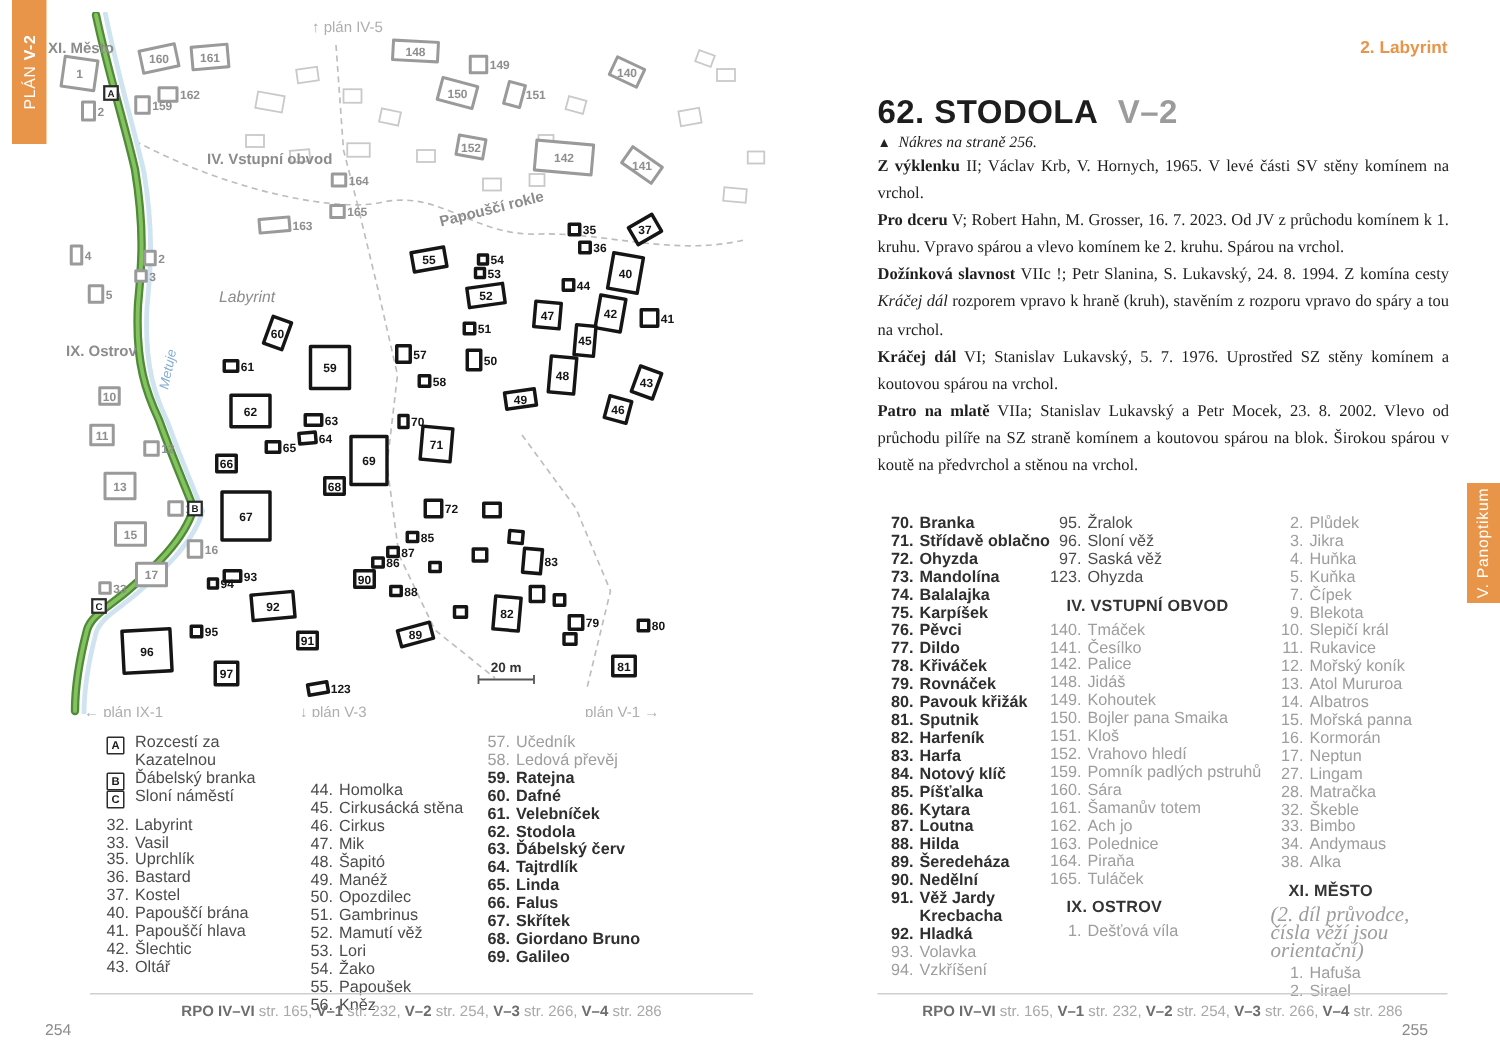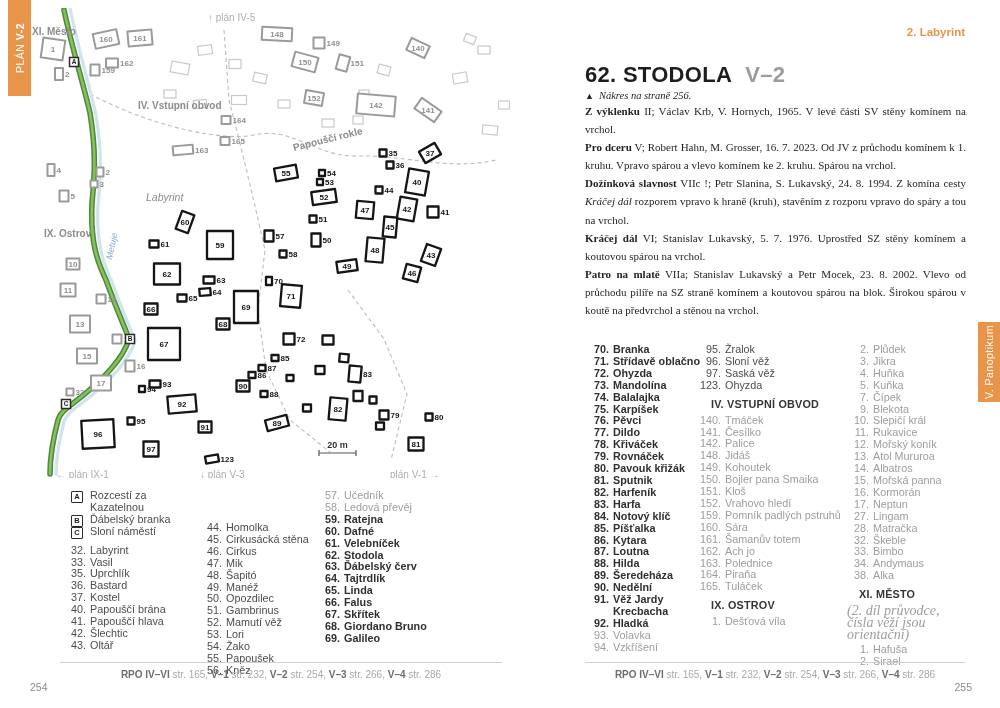--- a/index.html
+++ b/index.html
@@ -65,21 +65,21 @@
   p.route{margin:0;font-family:"Liberation Serif",serif;font-size:11px;line-height:18.1px;
           color:#1f1f1f;text-align:justify;}
   p.route b{font-weight:700;}
   
   .rule{position:absolute;height:1px;background:#cfcfcf;top:662px;}
   #rule-l{left:60px;width:442px;} #rule-r{left:585px;width:380px;}
   .footer{position:absolute;top:669px;font-size:10px;color:#a8a8a8;white-space:nowrap;}
   #foot-l{left:60px;width:442px;text-align:center;} #foot-r{left:585px;width:380px;text-align:center;}
   .footer b{color:#6d6d6d;font-weight:700;}
   .pnum{position:absolute;top:681px;font-size:10.5px;color:#8b8b8b;}
-  #pn-l{left:30px;} #pn-r{right:28px;}
+  #pn-l{left:30px;} #pn-r{right:48px;}
 </style>
 </head>
 <body>
 
 <div id="page">
 
   <div class="tab tab-left">
     <span class="tab-txt"><span>PLÁN</span>&nbsp;<b>V-2</b></span>
   </div>
 

